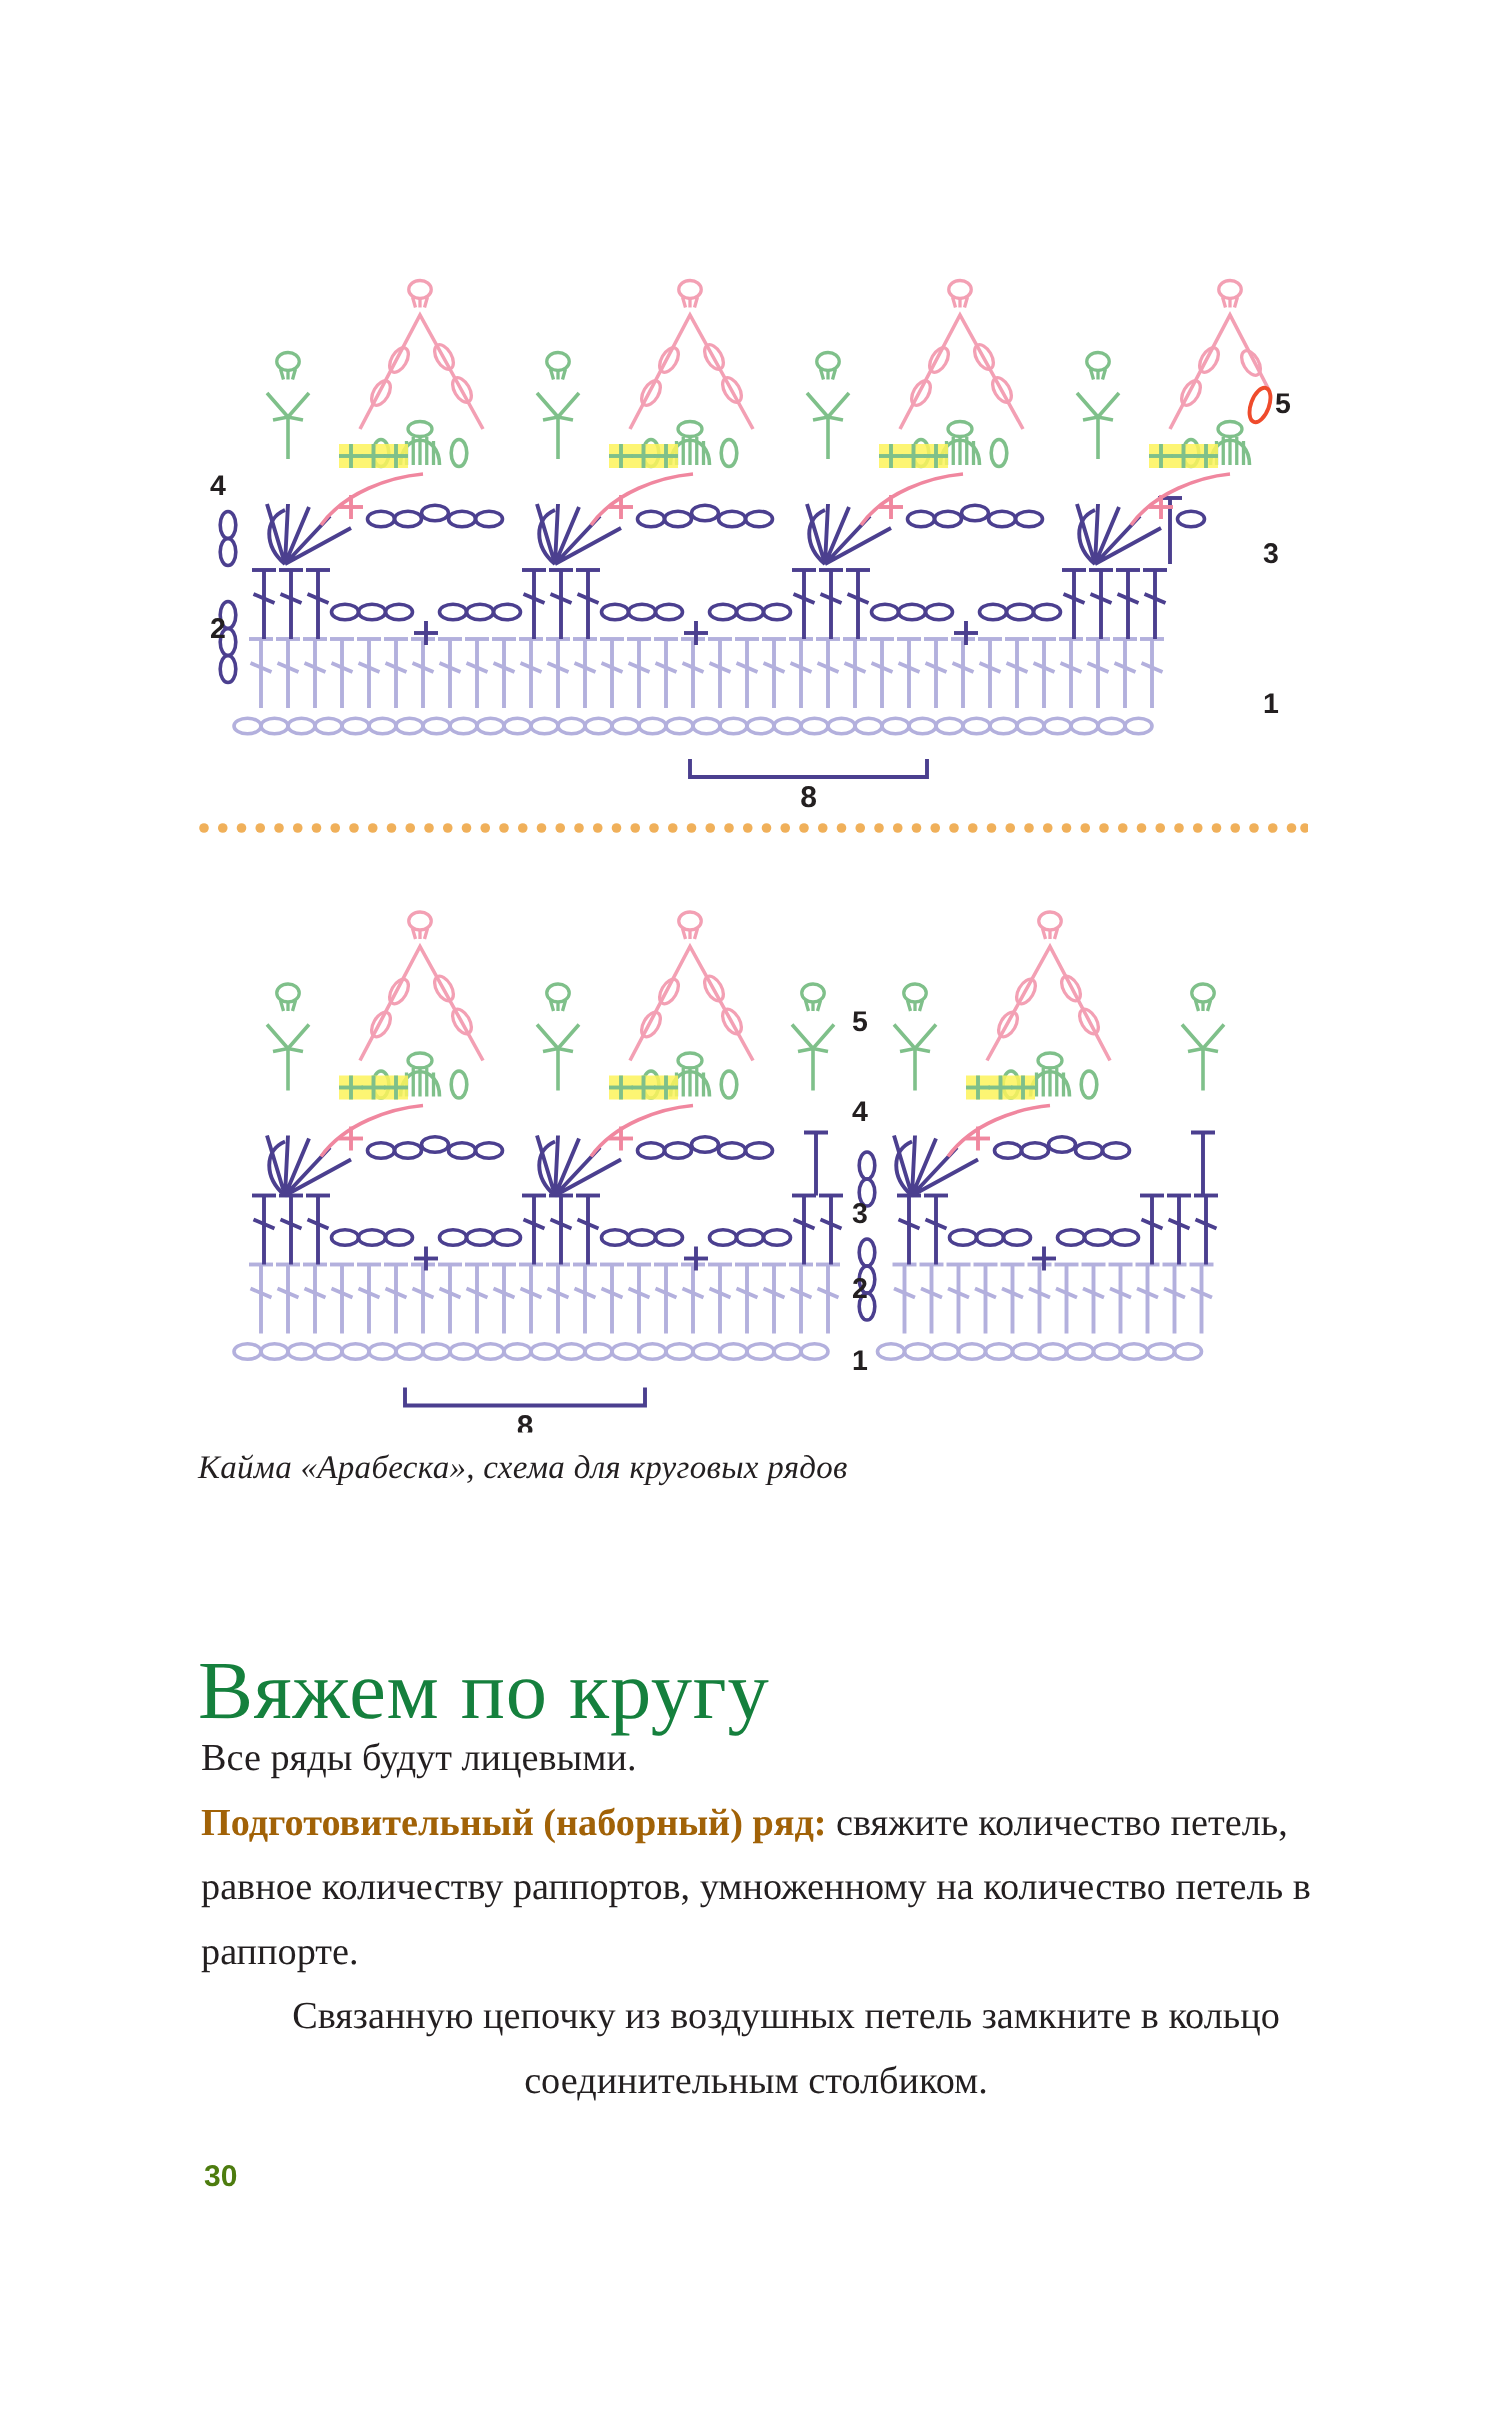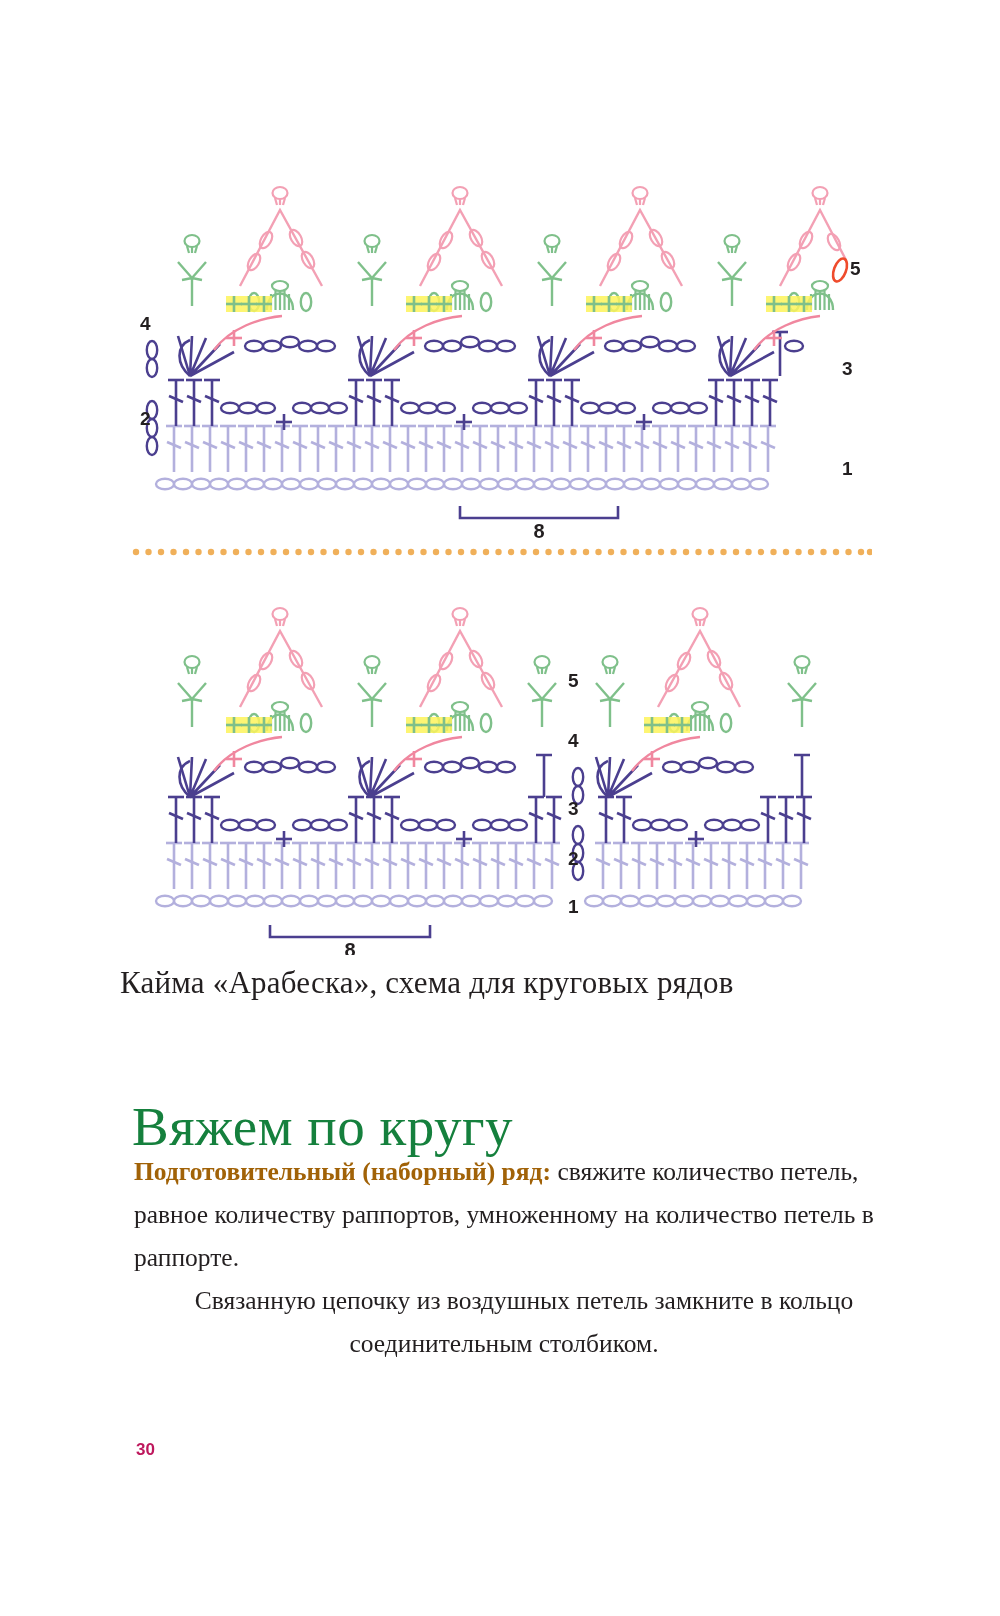--- a/index.html
+++ b/index.html
@@ -38,25 +38,26 @@
     position: absolute;
     left: 132px;
     top: 548px;
     width: 740px;
     height: 8px;
   }
 
   
   .caption {
     position: absolute;
-    left: 120px;
+    left: 132px;
     top: 965px;
     width: 760px;
     font-family: "Liberation Serif", serif;
-    font-size: 31px;
+    font-style: italic;
+    font-size: 22px;
     color: #231f20;
     letter-spacing: 0.2px;
   }
 
   
   .heading {
     position: absolute;
     left: 132px;
     top: 1058px;
     width: 760px;
@@ -84,23 +85,23 @@
     color: #a16207;
     font-weight: bold;
   }
 
   
   .page-number {
     position: absolute;
     left: 136px;
     top: 1440px;
     font-family: "Liberation Sans", sans-serif;
-    font-size: 17px;
+    font-size: 20px;
     font-weight: bold;
-    color: #be185d;
+    color: #4d7c0f;
   }
 
   
 </style>
 </head>
 <body>
 
 <div class="page">
 
   <div class="diagram" id="diagram-top">
@@ -808,19 +809,20 @@
       </g>
       <text x="220" y="392" text-anchor="middle" font-family="Liberation Sans, sans-serif" font-size="20" font-weight="bold" fill="#231f20">8</text>
     </svg>
   </div>
 
   <div class="caption">Кайма «Арабеска», схема для круговых рядов</div>
 
   <h1 class="heading">Вяжем по кругу</h1>
 
   <div class="body-text">
+    <p>Все ряды будут лицевыми.</p>
     <p><span class="lead-in">Подготовительный (наборный) ряд:</span><span> свяжите количество петель, равное количеству раппортов, умноженному на количество петель в раппорте.</span></p>
     <p class="indent">Связанную цепочку из воздушных петель замкните в кольцо соединительным столбиком.</p>
   </div>
 
   <div class="page-number">30</div>
 
 </div>
 
 </body></html>

